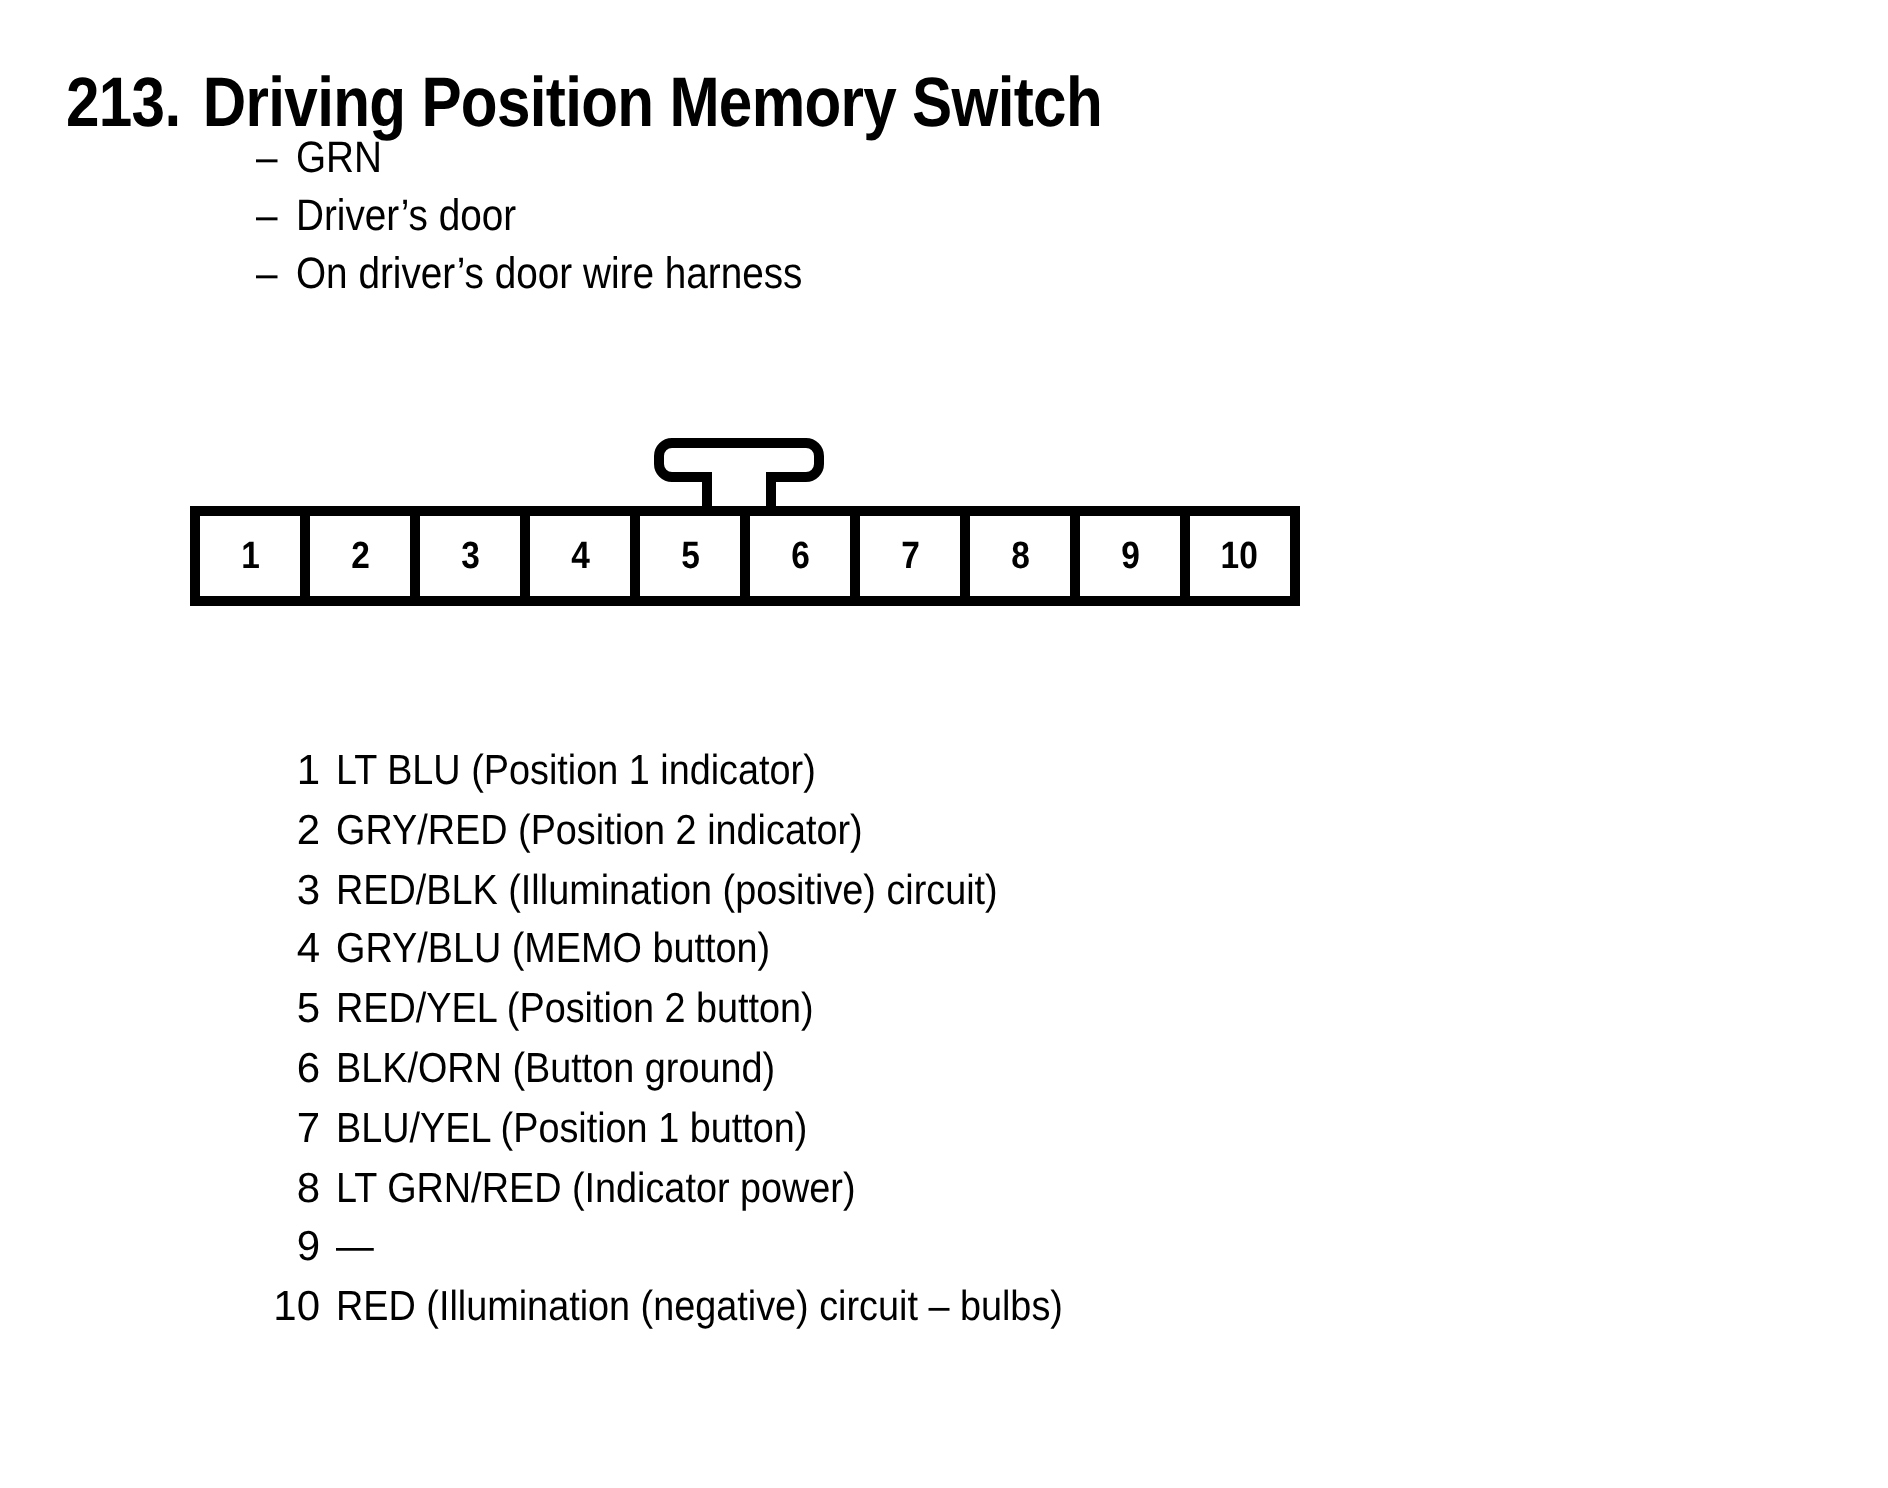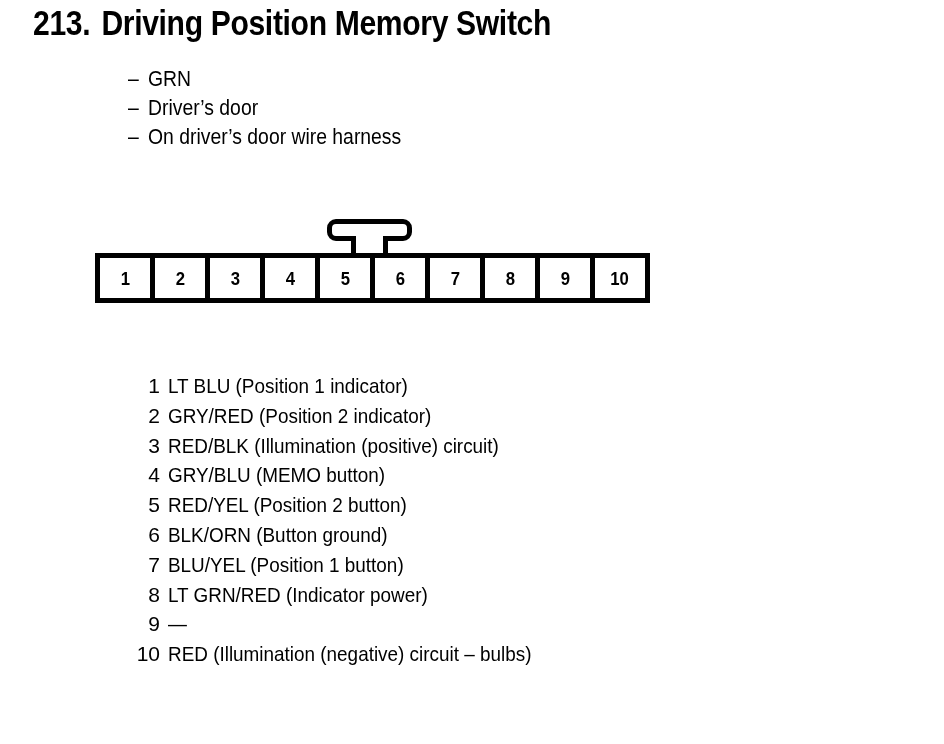--- a/index.html
+++ b/index.html
@@ -13,21 +13,21 @@
     position: relative;
     font-family: "Liberation Sans", "DejaVu Sans", sans-serif;
     color: #000000;
     overflow: hidden;
   }
 
   
   .header {
     position: absolute;
     left: 33px;
-    top: 2px;
+    top: 31px;
     white-space: nowrap;
   }
   .title-line {
     font-size: 35px;
     font-weight: bold;
     line-height: 42px;
     letter-spacing: -0.4px;
     transform: scaleX(0.86);
     transform-origin: left center;
     white-space: nowrap;

